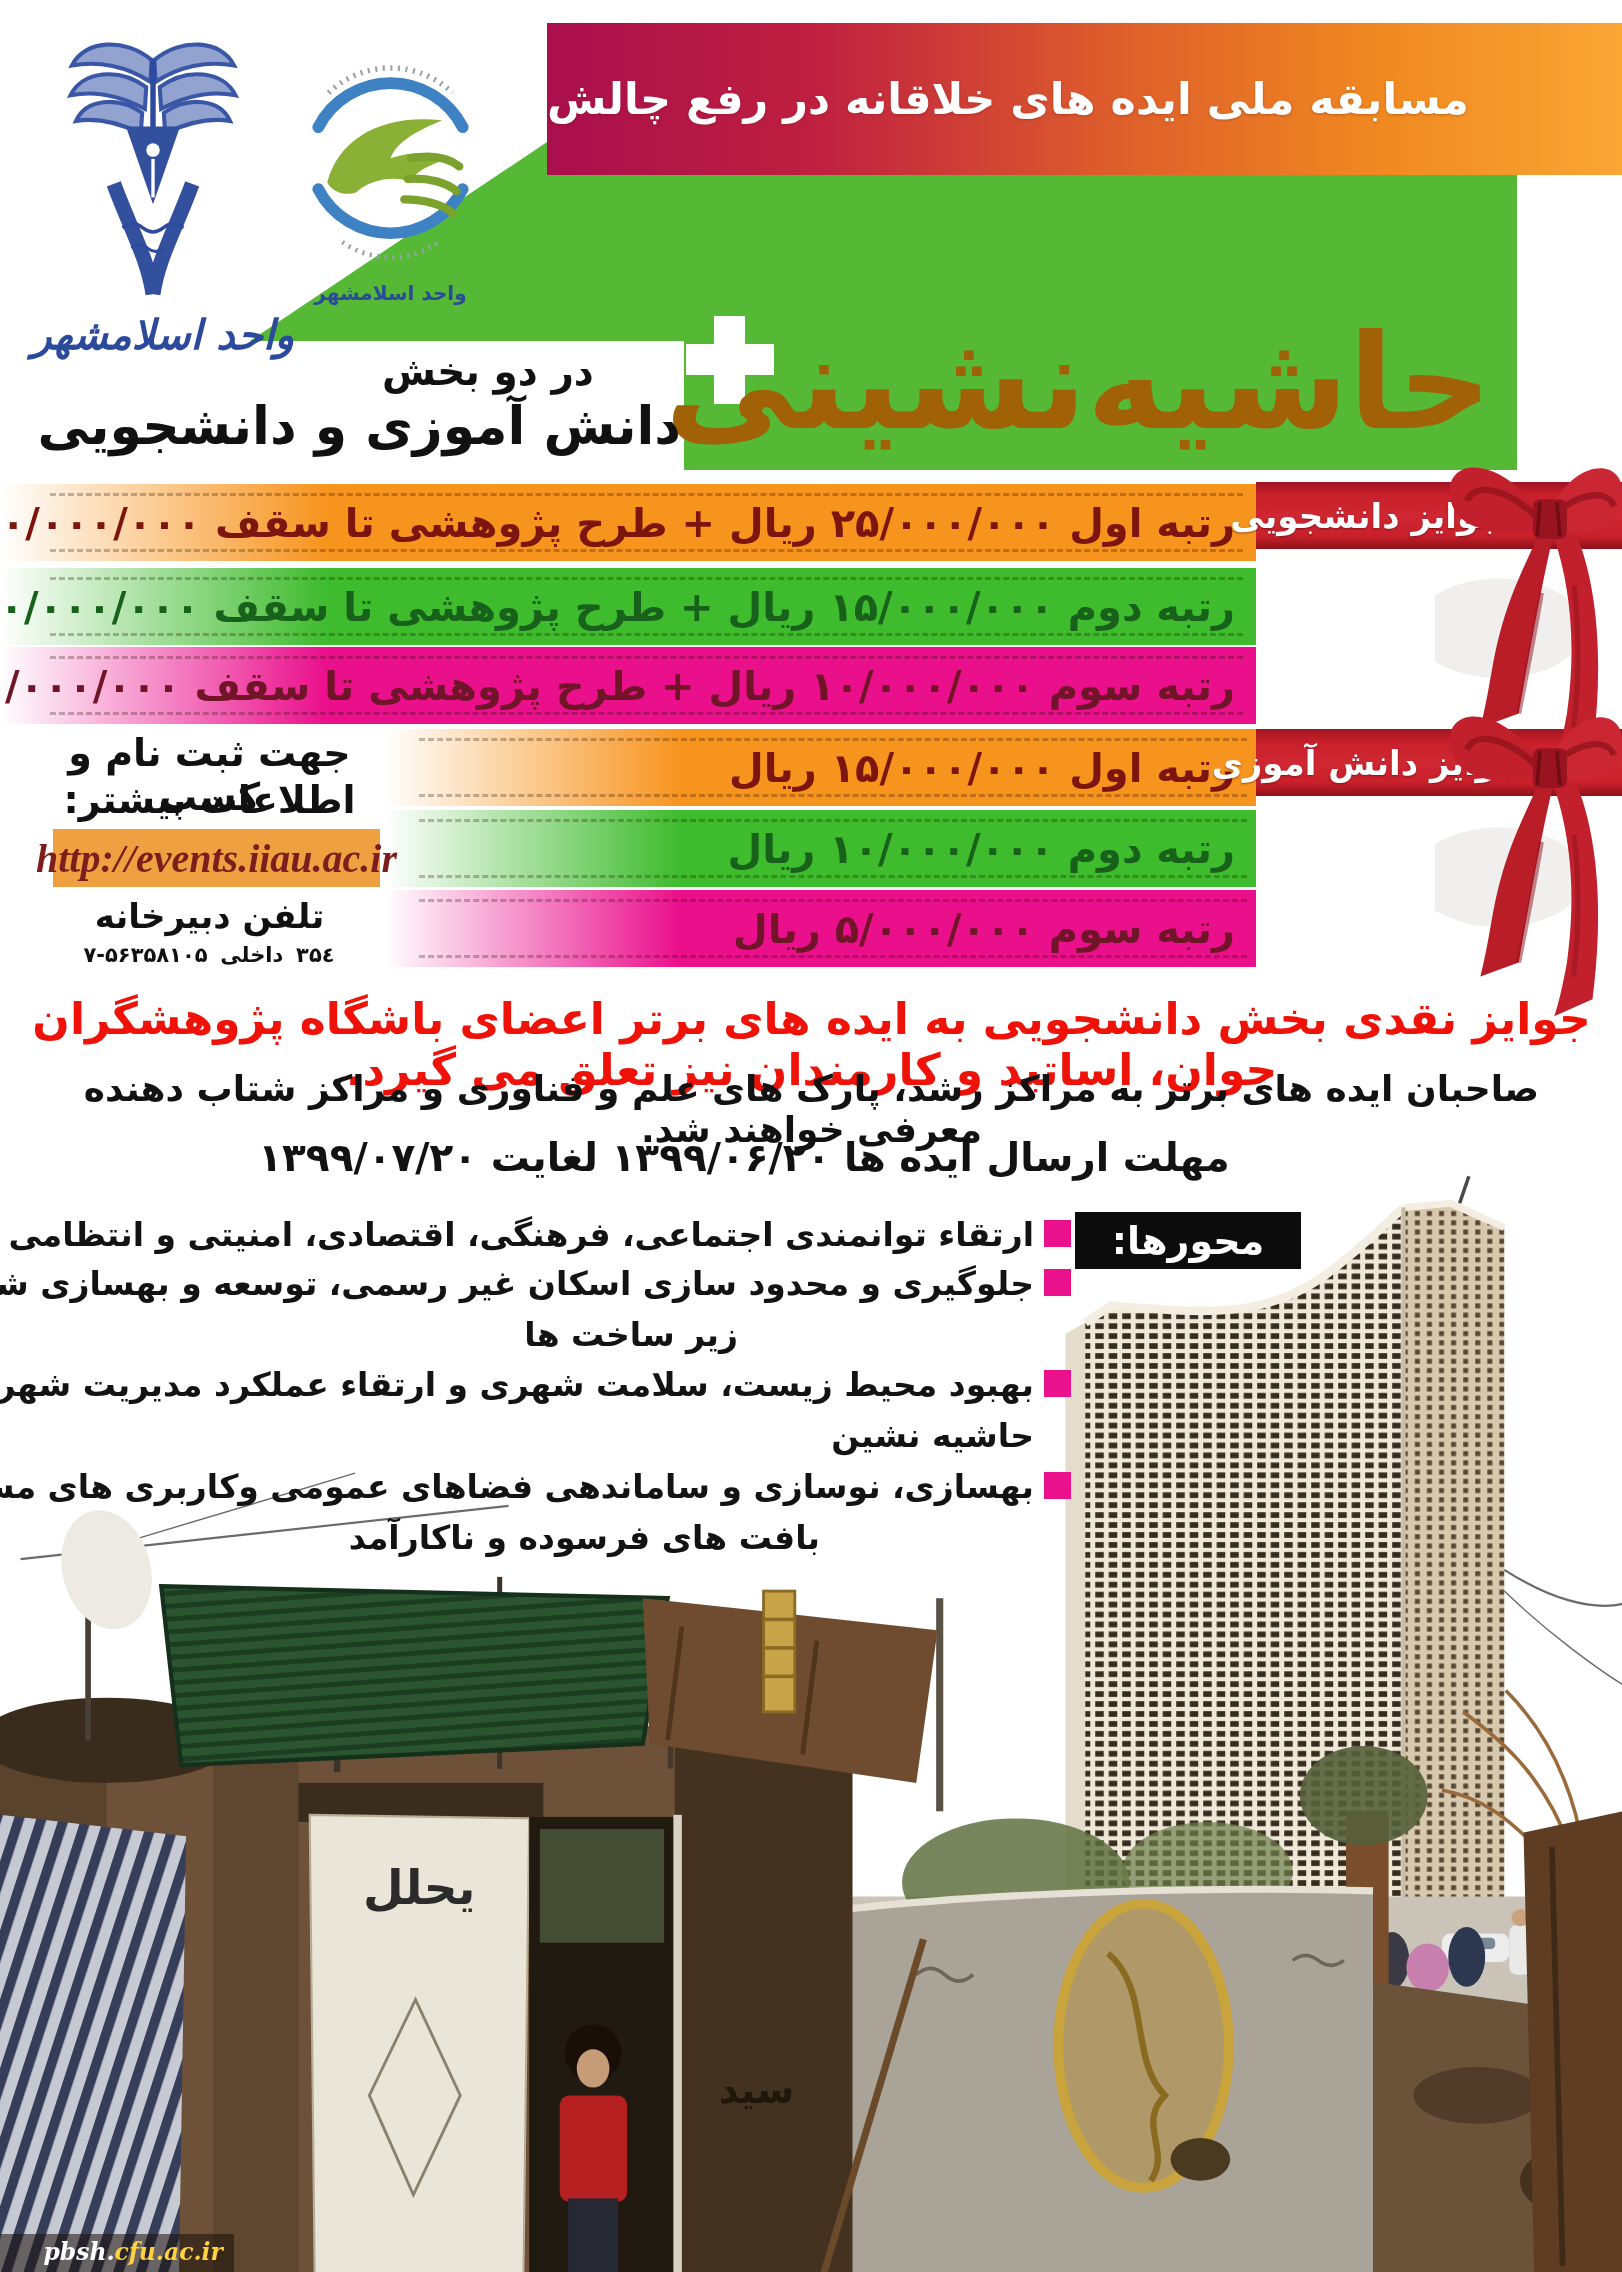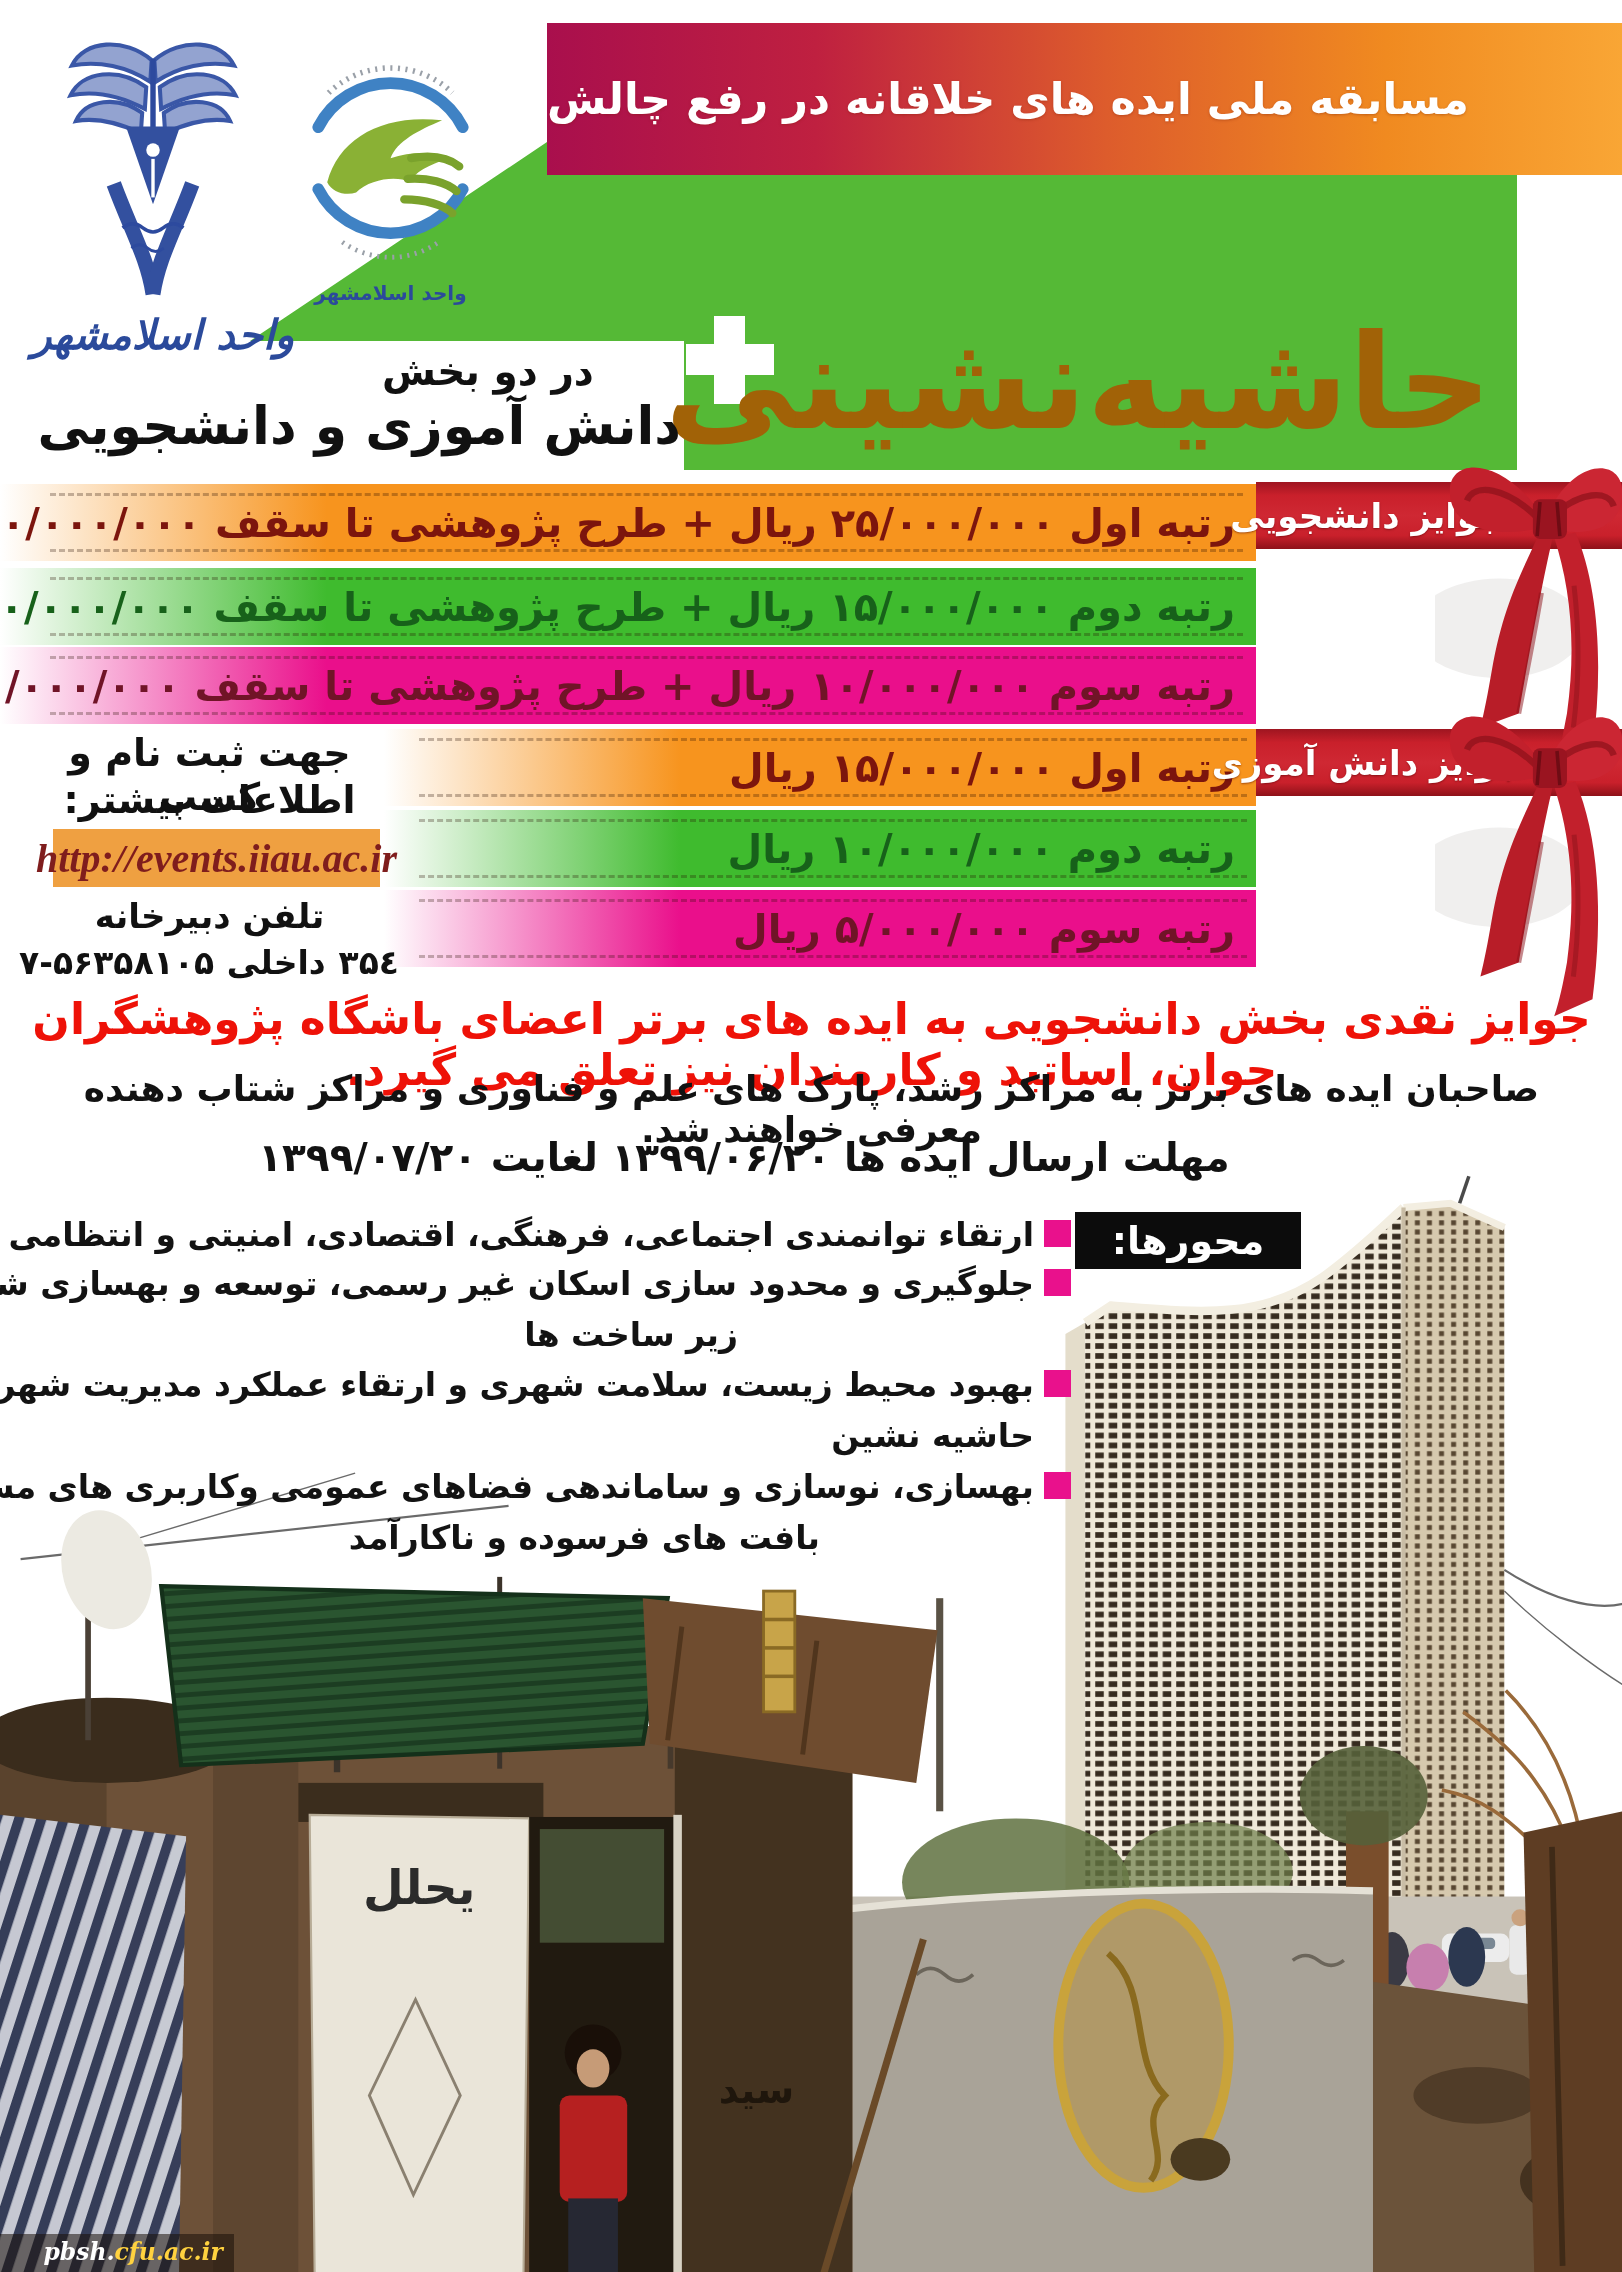--- a/index.html
+++ b/index.html
@@ -60,21 +60,21 @@
 
   
   #reg1{position:absolute;left:39px;top:731px;width:341px;text-align:center;font-size:38px;color:#111;z-index:2;}
   #reg2{position:absolute;left:39px;top:778px;width:341px;text-align:center;font-size:38px;color:#111;z-index:2;}
   #urlbox{position:absolute;left:53px;top:829px;width:327px;height:58px;background:#efa041;z-index:2;
     display:flex;align-items:center;justify-content:center;}
   #urlbox a{font-family:"Liberation Serif",serif;font-style:italic;font-weight:bold;font-size:40px;
     color:#7f1d1d;text-decoration:none;direction:ltr;white-space:nowrap;}
   #phone-title{position:absolute;left:39px;top:896px;width:341px;text-align:center;font-size:34px;color:#111;z-index:2;}
   #phone-line{position:absolute;left:28px;top:943px;width:362px;display:flex;direction:ltr;
-    justify-content:center;gap:12.8px;font-size:33px;font-weight:bold;color:#111;z-index:2;}
+    justify-content:center;gap:12.8px;font-size:21px;font-weight:bold;color:#111;z-index:2;}
   .phone-num{direction:ltr;unicode-bidi:bidi-override;}
 
   
   #notice-red{position:absolute;left:28px;right:28px;top:993px;text-align:center;font-size:44px;
     color:#ee1208;z-index:2;}
   #notice-black{position:absolute;left:28px;right:28px;top:1068px;text-align:center;font-size:36px;
     color:#121212;z-index:2;}
   #deadline{position:absolute;left:0;right:135px;top:1135px;text-align:center;font-size:39px;
     color:#121212;z-index:2;}
 

